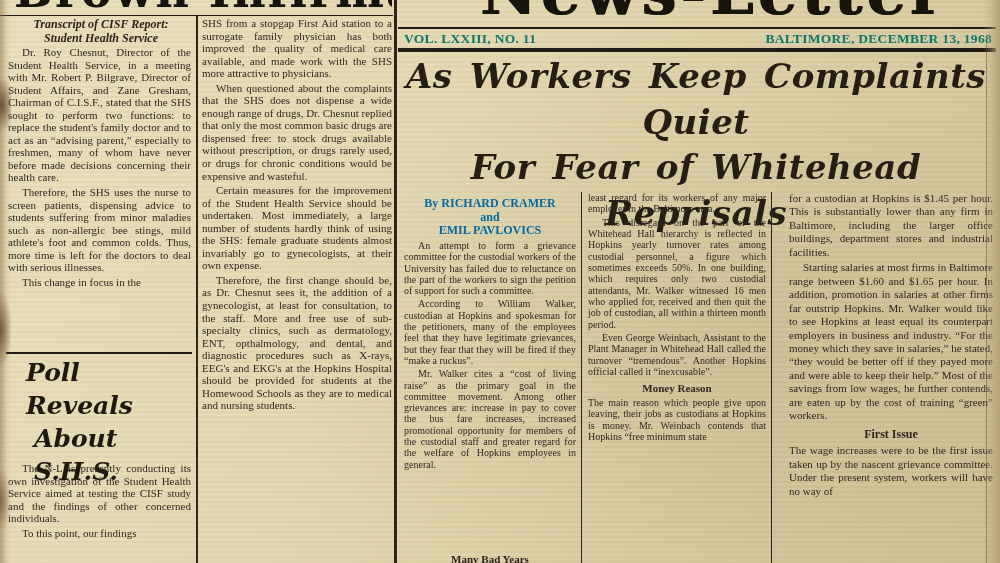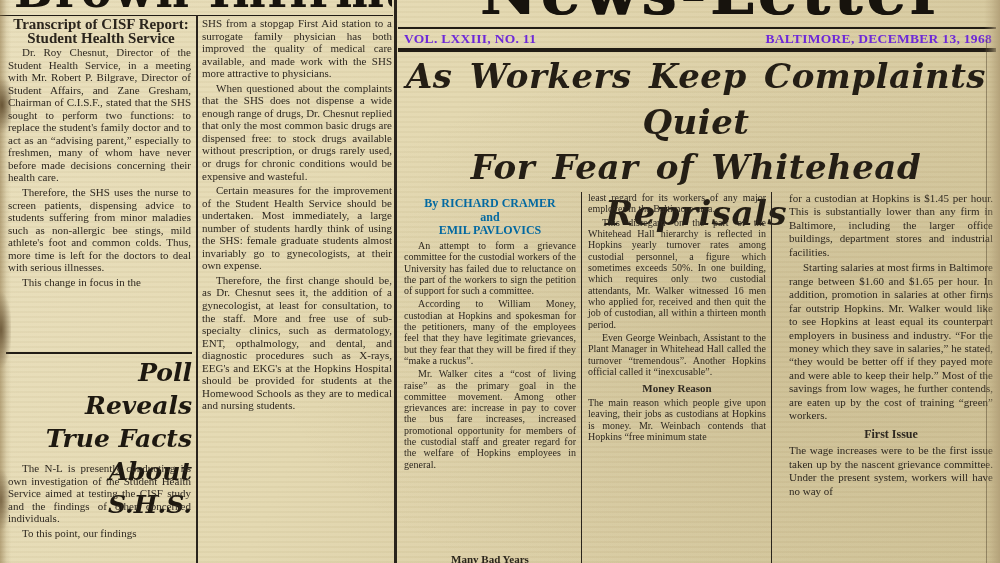--- a/index.html
+++ b/index.html
@@ -24,37 +24,37 @@
     background:linear-gradient(270deg,#b4a27a, rgba(180,162,122,0.35) 55%, rgba(0,0,0,0));}
 
   .rule-v{position:absolute;background:#2a241c;}
   .rule-h{position:absolute;background:#211c15;}
 
   .frag-clip{position:absolute;overflow:hidden;}
   .frag-clip .frag{font-family:"DejaVu Serif", serif;font-weight:bold;color:#17130d;white-space:nowrap;}
 
   
   .kicker{position:absolute;left:10px;top:18px;width:182px;text-align:center;
-    font-weight:bold;font-size:15px;line-height:13.5px;color:#2b251d;}
+    font-style:italic;font-weight:bold;font-size:12px;line-height:13.5px;color:#2b251d;}
   .bodycol{position:absolute;text-align:justify;}
   .bodycol p{margin:0 0 2px 0;text-indent:14px;}
   .bodycol.cont p:first-child{text-indent:0;}
   .col-left1{left:8px;top:46px;width:183px;font-size:11px;line-height:12.55px;}
   .col-left1b{left:8px;top:462px;width:183px;font-size:11px;line-height:12.55px;}
   .col-left2{left:202px;top:17px;width:190px;font-size:11px;line-height:12.55px;}
   .poll-head{position:absolute;left:4px;top:356px;width:188px;
     font-family:"DejaVu Serif", serif;font-style:italic;font-weight:bold;
-    font-size:25px;line-height:33px;color:#1d1810;text-align:right;}
+    font-size:25px;line-height:33px;color:#1d1810;}
   .poll-head div:nth-child(1){padding-left:22px;}
   .poll-head div:nth-child(2){padding-left:30px;}
   .poll-head div:nth-child(3){padding-left:72px;}
 
   
   .datebar{position:absolute;left:398px;top:29px;width:598px;height:20px;
-    font-weight:bold;font-size:13.5px;color:#6d28d9;}
+    font-weight:bold;font-size:13.5px;color:#0f766e;}
   .datebar .vol{position:absolute;left:6px;top:2px;letter-spacing:0.3px;}
   .datebar .dateline{position:absolute;right:4px;top:2px;letter-spacing:0.3px;}
 
   
   .main-head{position:absolute;left:400px;top:54px;width:592px;text-align:center;
     font-family:"DejaVu Serif", serif;font-style:italic;font-weight:bold;
     font-size:34px;line-height:45.5px;color:#241e15;letter-spacing:0.5px;word-spacing:5px;}
 
   
   .byline{position:absolute;left:404px;top:197px;width:172px;text-align:center;
@@ -102,21 +102,20 @@
 <div class="bodycol col-left1">
     <p>Dr. Roy Chesnut, Director of the Student Health Service, in a meeting with Mr. Robert P. Bilgrave, Director of Student Affairs, and Zane Gresham, Chairman of C.I.S.F., stated that the SHS sought to perform two functions: to replace the student's family doctor and to act as an “advising parent,” especially to freshmen, many of whom have never before made decisions concerning their health care.</p>
     <p>Therefore, the SHS uses the nurse to screen patients, dispensing advice to students suffering from minor maladies such as non-allergic bee stings, mild athlete's foot and common colds. Thus, more time is left for the doctors to deal with serious illnesses.</p>
     <p>This change in focus in the</p>
   </div>
 
 <div class="rule-h" style="left:6px;top:352px;width:186px;height:2px;"></div>
 
 <div class="poll-head">
   <div>Poll Reveals</div>
-  <div>True Facts</div>
   <div>About S.H.S.</div>
 </div>
 
 <div class="bodycol col-left1b">
     <p>The N-L is presently conducting its own investigation of the Student Health Service aimed at testing the CISF study and the findings of other concerned individuals.</p>
     <p>To this point, our findings</p>
   </div>
 
 <div class="bodycol cont col-left2">
     <p>SHS from a stopgap First Aid station to a surrogate family physician has both improved the quality of medical care available, and made work with the SHS more attractive to physicians.</p>
@@ -126,21 +125,21 @@
   </div>
 
 <div class="byline">
   <div>By RICHARD CRAMER</div>
   <div>and</div>
   <div>EMIL PAVLOVICS</div>
 </div>
 
 <div class="bodycol col-a">
     <p>An attempt to form a grievance committee for the custodial workers of the University has failed due to reluctance on the part of the workers to sign the petition of support for such a committee.</p>
-    <p>According to William Money, custodian at Hopkins and spokesman for the petitioners, many of the employees feel that they have legitimate grievances, but they fear that they will be fired if they “make a ruckus”.</p>
+    <p>According to William Walker, custodian at Hopkins and spokesman for the petitioners, many of the employees feel that they have legitimate grievances, but they fear that they will be fired if they “make a ruckus”.</p>
     <p>Mr. Walker cites a “cost of living raise” as the primary goal in the committee movement. Among other grievances are: increase in pay to cover the bus fare increases, increased promotional opportunity for members of the custodial staff and greater regard for the welfare of Hopkins employees in general.</p>
   </div>
 <div class="cut-subhead">Many Bad Years</div>
 
 <div class="bodycol cont col-b">
   <div>
       <p>least regard for its workers of any major employer in the Baltimore area.</p>
       <p>This disregard on the part of the Whitehead Hall hierarchy is reflected in Hopkins yearly turnover rates among custodial personnel, a figure which sometimes exceeds 50%. In one building, which requires only two custodial attendants, Mr. Walker witnessed 16 men who applied for, received and then quit the job of custodian, all within a thirteen month period.</p>
       <p>Even George Weinbach, Assistant to the Plant Manager in Whitehead Hall called the turnover “tremendous”. Another Hopkins official called it “inexcusable”.</p>
     </div>

